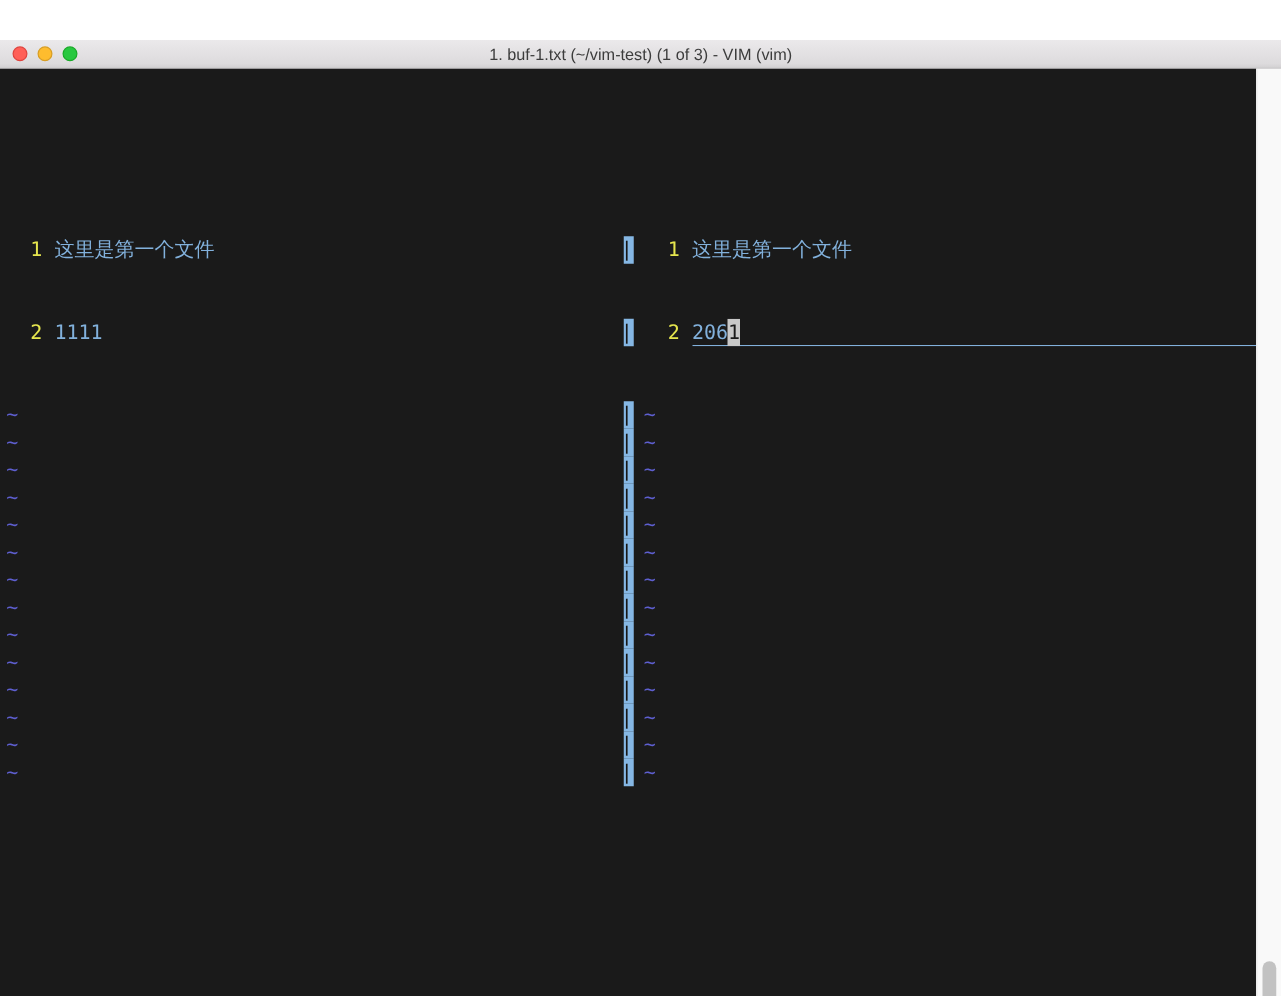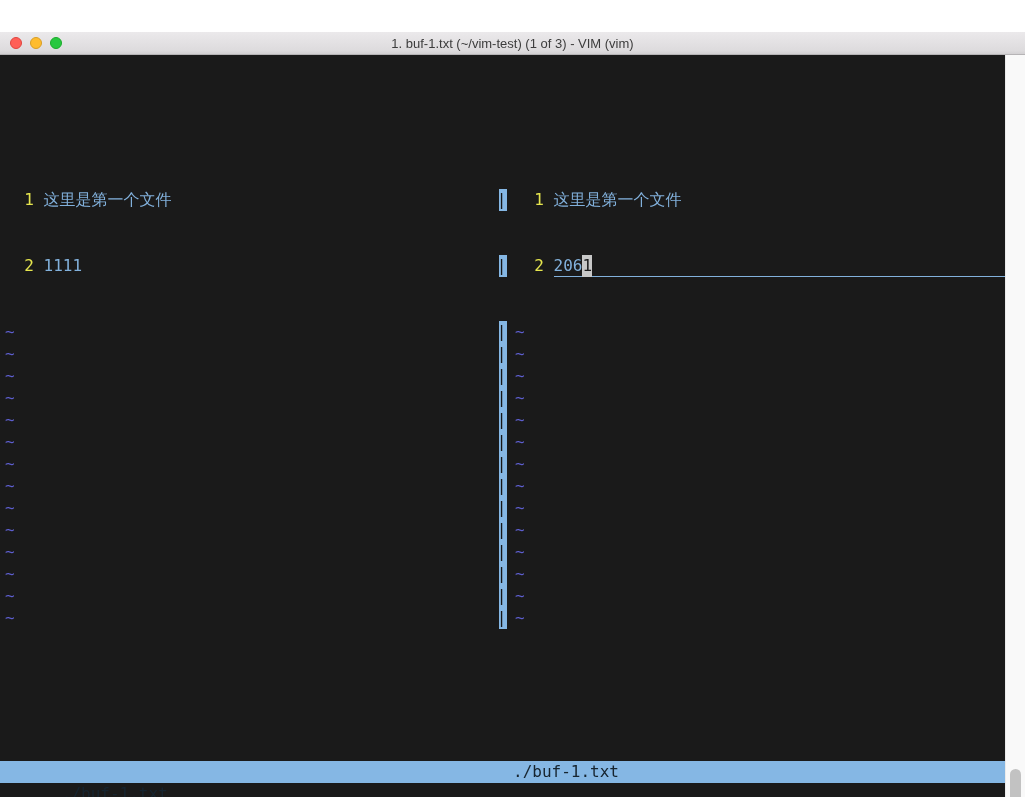--- a/index.html
+++ b/index.html
@@ -101,24 +101,20 @@
         <div class="sep"><span>|</span></div>
         <div class="rcell">
           <span class="lnum">2</span>
           <span class="ul-wrap"><span>206</span><span class="cursor">1</span></span>
         </div>
       </div>
       <div><div class="srow"><div class="lcell"><span class="tilde">~</span></div><div class="sep"><span>|</span></div><div class="rcell"><span class="tilde">~</span></div></div><div class="srow"><div class="lcell"><span class="tilde">~</span></div><div class="sep"><span>|</span></div><div class="rcell"><span class="tilde">~</span></div></div><div class="srow"><div class="lcell"><span class="tilde">~</span></div><div class="sep"><span>|</span></div><div class="rcell"><span class="tilde">~</span></div></div><div class="srow"><div class="lcell"><span class="tilde">~</span></div><div class="sep"><span>|</span></div><div class="rcell"><span class="tilde">~</span></div></div><div class="srow"><div class="lcell"><span class="tilde">~</span></div><div class="sep"><span>|</span></div><div class="rcell"><span class="tilde">~</span></div></div><div class="srow"><div class="lcell"><span class="tilde">~</span></div><div class="sep"><span>|</span></div><div class="rcell"><span class="tilde">~</span></div></div><div class="srow"><div class="lcell"><span class="tilde">~</span></div><div class="sep"><span>|</span></div><div class="rcell"><span class="tilde">~</span></div></div><div class="srow"><div class="lcell"><span class="tilde">~</span></div><div class="sep"><span>|</span></div><div class="rcell"><span class="tilde">~</span></div></div><div class="srow"><div class="lcell"><span class="tilde">~</span></div><div class="sep"><span>|</span></div><div class="rcell"><span class="tilde">~</span></div></div><div class="srow"><div class="lcell"><span class="tilde">~</span></div><div class="sep"><span>|</span></div><div class="rcell"><span class="tilde">~</span></div></div><div class="srow"><div class="lcell"><span class="tilde">~</span></div><div class="sep"><span>|</span></div><div class="rcell"><span class="tilde">~</span></div></div><div class="srow"><div class="lcell"><span class="tilde">~</span></div><div class="sep"><span>|</span></div><div class="rcell"><span class="tilde">~</span></div></div><div class="srow"><div class="lcell"><span class="tilde">~</span></div><div class="sep"><span>|</span></div><div class="rcell"><span class="tilde">~</span></div></div><div class="srow"><div class="lcell"><span class="tilde">~</span></div><div class="sep"><span>|</span></div><div class="rcell"><span class="tilde">~</span></div></div></div>
     </div>
 
     
-    <div class="statusline">
-      <span>./buf-1.txt</span>
-      <span class="right-status">./buf-1.txt</span>
-    </div>
 
     
     
 
     
     
 
     
     
 

